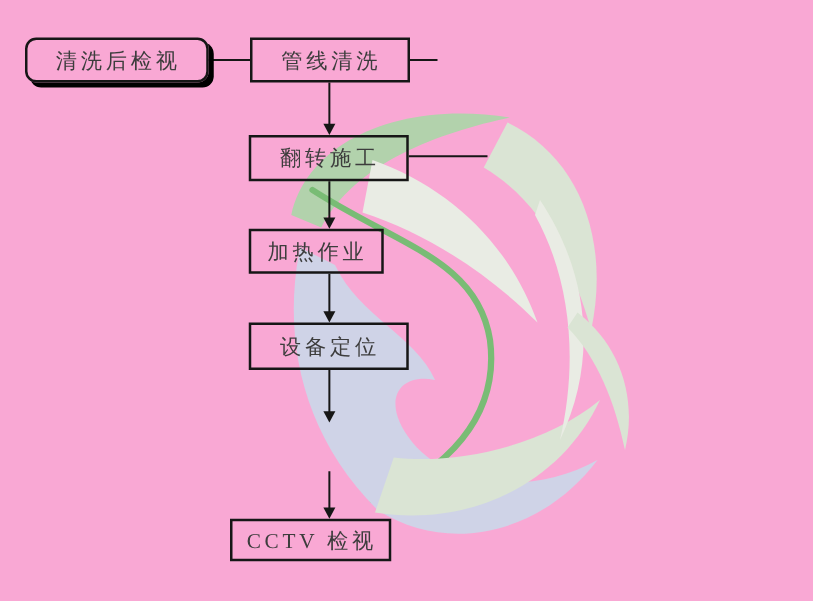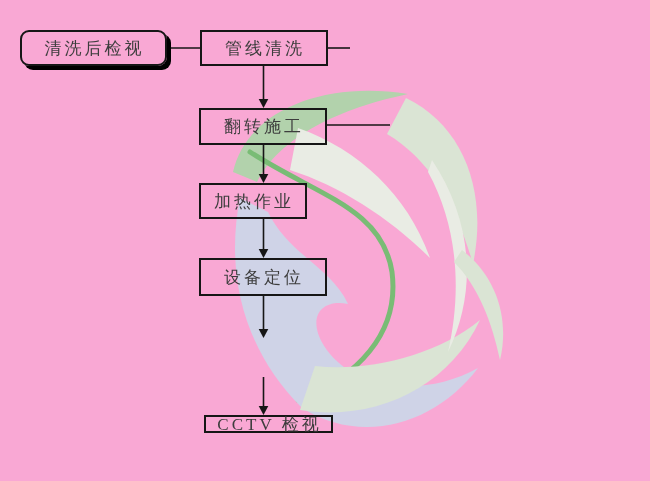--- a/index.html
+++ b/index.html
@@ -74,17 +74,17 @@
 
   <div class="node" style="left:199px;top:183px;width:108px;height:36px">
     <span>加热作业</span>
   </div>
 
   <div class="node" style="left:199px;top:258px;width:128px;height:38px">
     <span>设备定位</span>
   </div>
 
 
-  <div class="node" style="left:204px;top:415px;width:129px;height:18px">
+  <div class="node" style="left:184px;top:415px;width:129px;height:34px">
     <span>CCTV 检视</span>
   </div>
 
 </div>
 
 </body></html>

